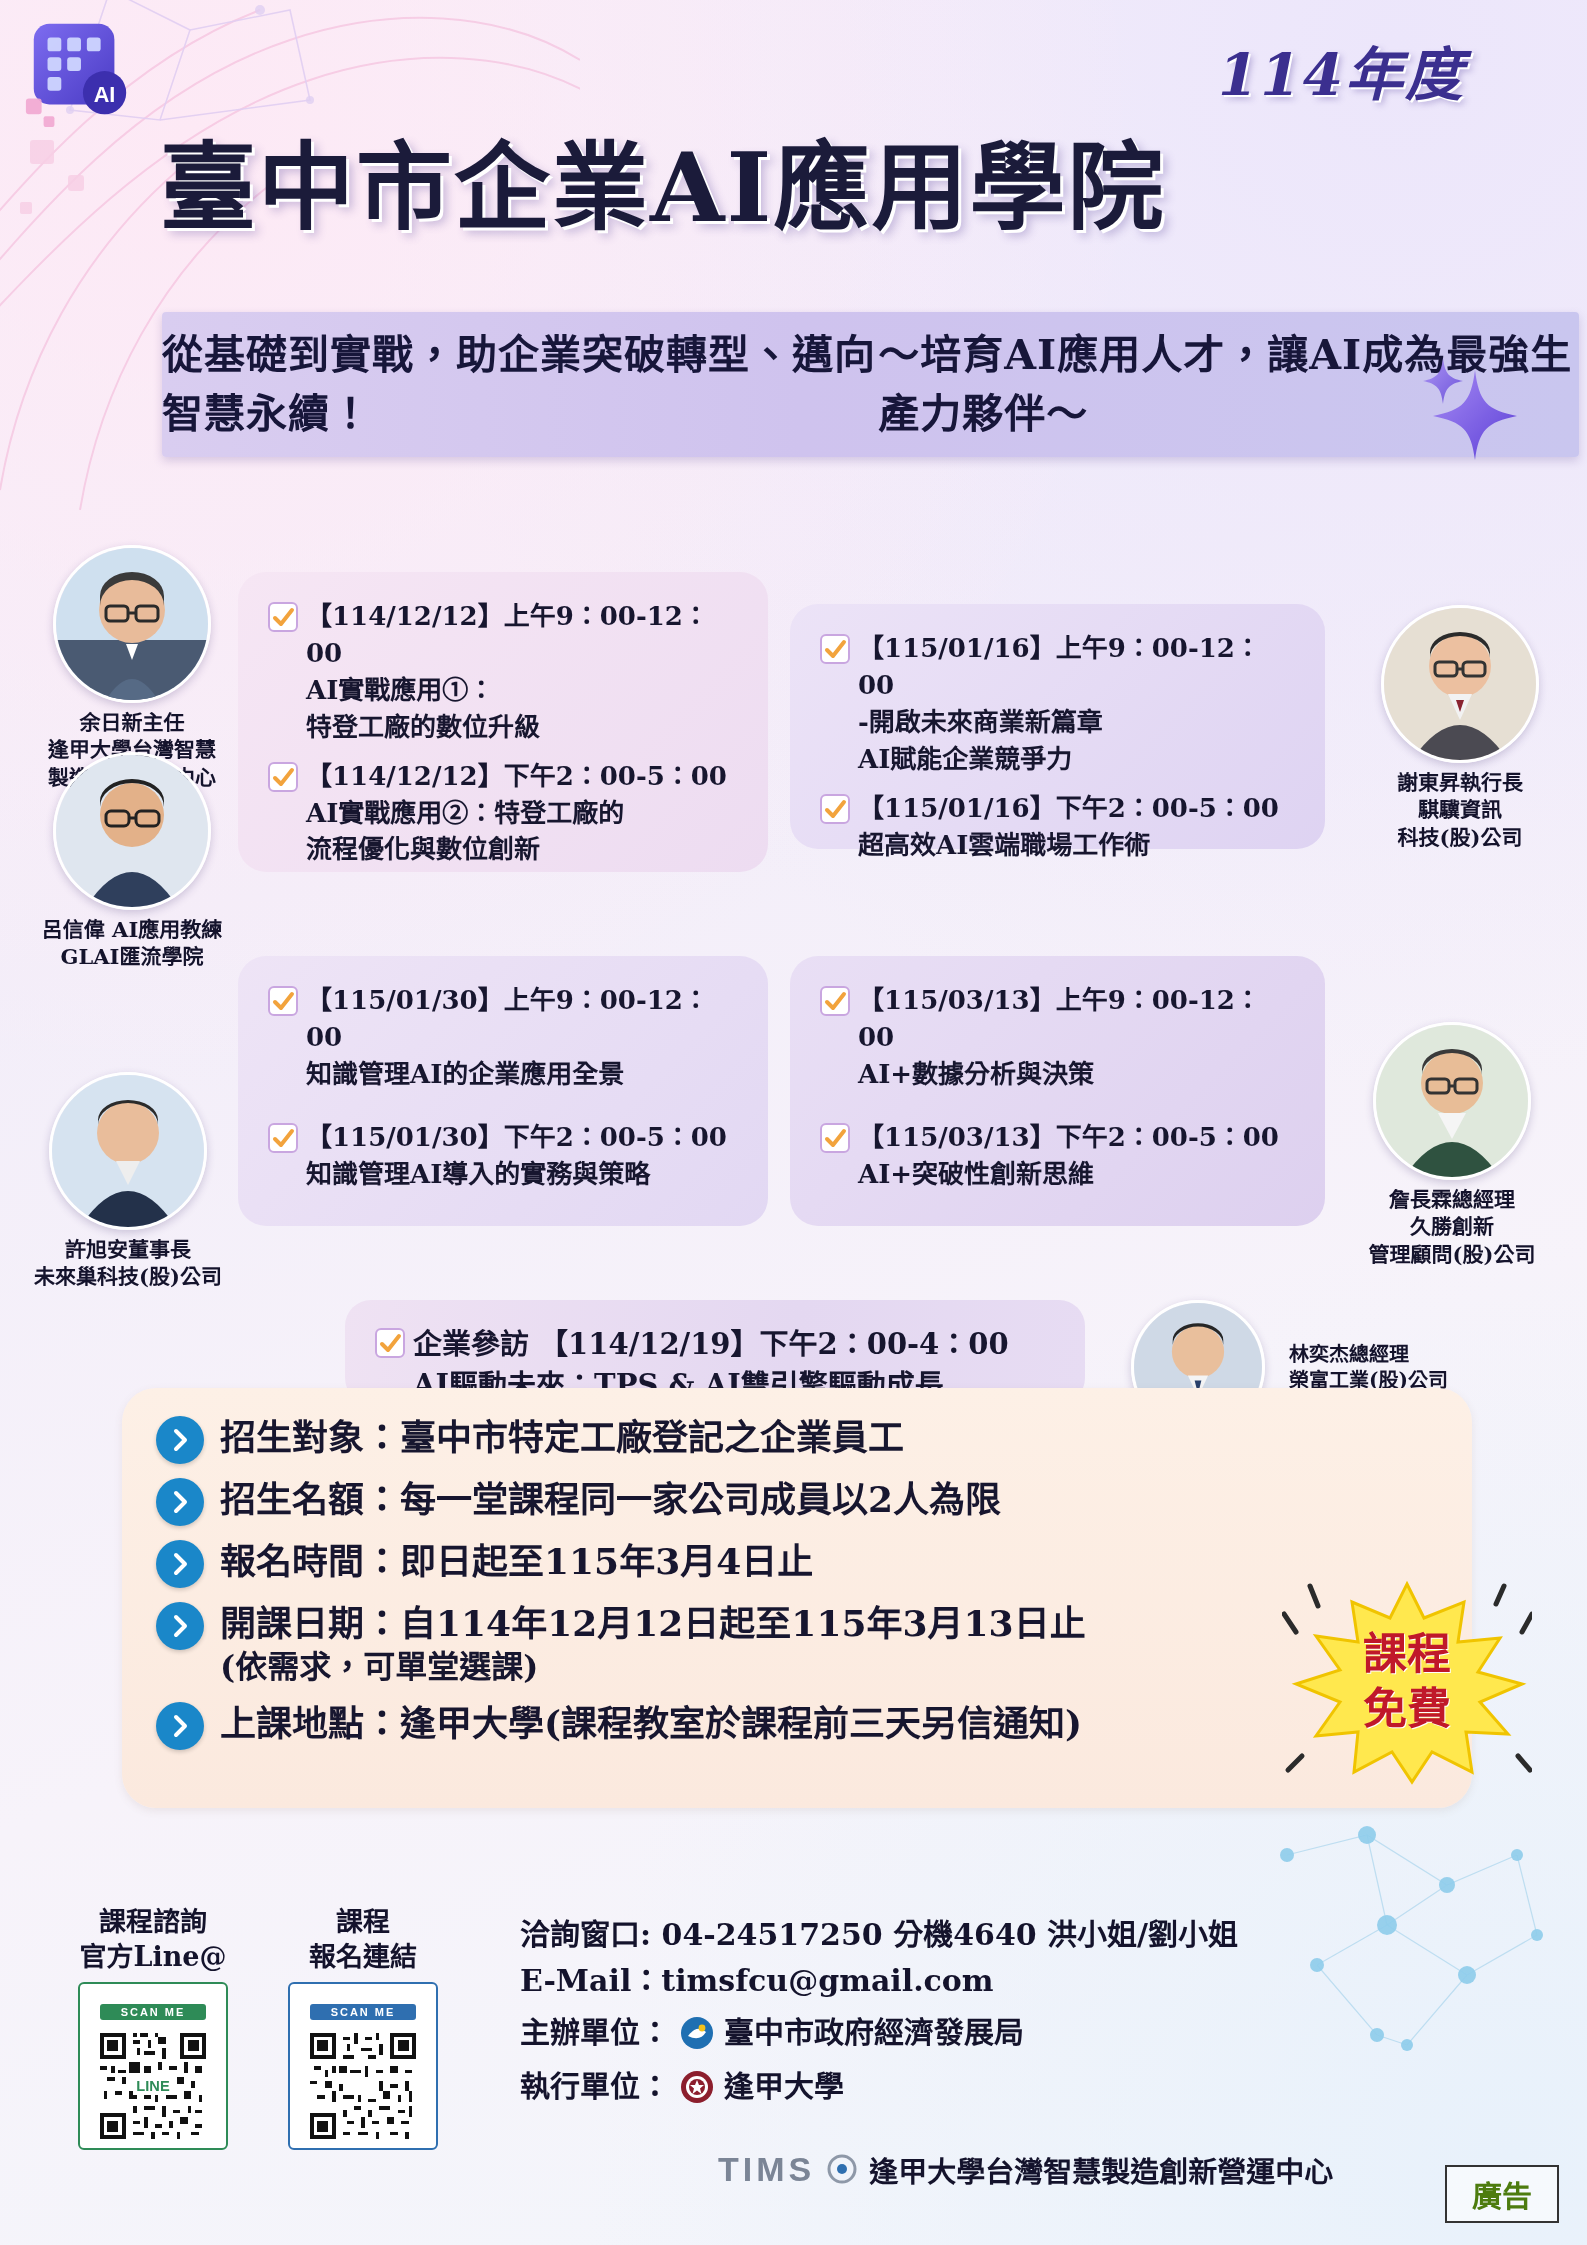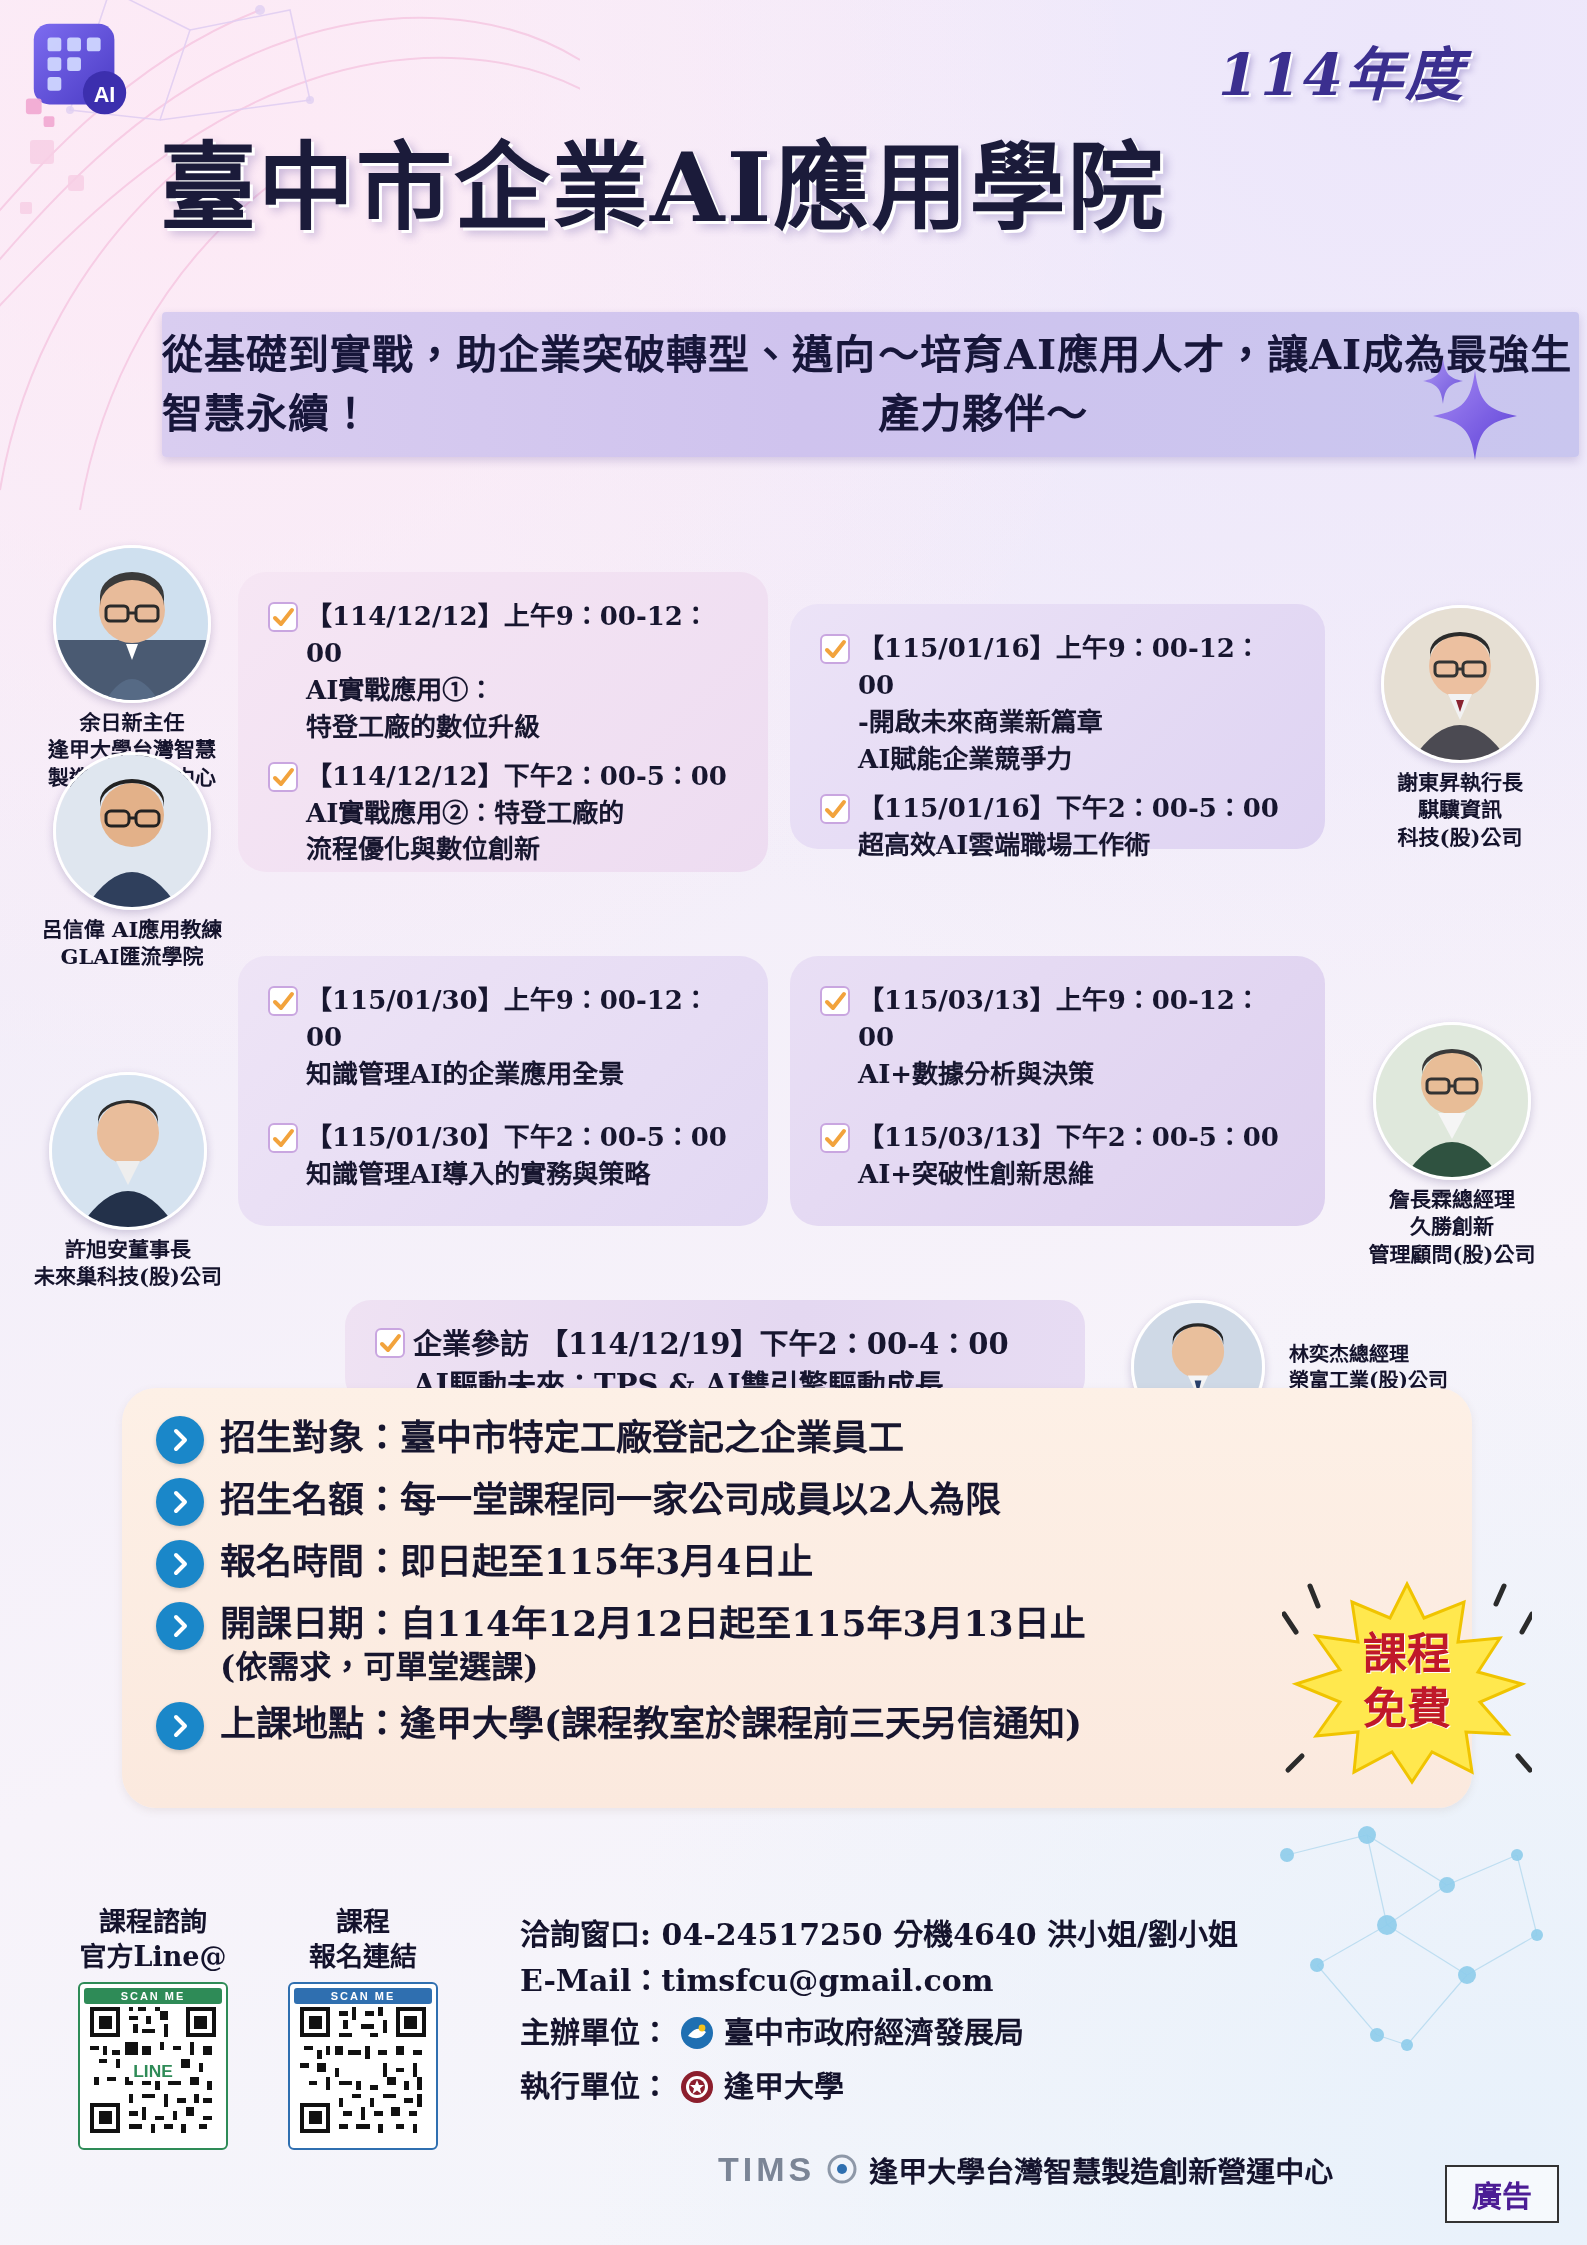--- a/index.html
+++ b/index.html
@@ -143,21 +143,21 @@
   
   .qrblock{position:absolute;text-align:center;}
   .qr1{left:58px;top:1905px;width:190px;}
   .qr2{left:268px;top:1905px;width:190px;}
   .qrtitle{
     font-family:"DejaVu Serif","Liberation Serif",serif;font-weight:bold;
     font-size:27px;color:#14132c;line-height:1.28;margin-bottom:8px;
   }
   .qrframe{
     width:150px;height:168px;margin:0 auto;background:#fff;
-    border:2px solid #4a5a78;border-radius:6px;padding:4px;box-sizing:border-box;
+    border:2px solid #4a5a78;border-radius:6px;padding:20px;box-sizing:border-box;
   }
   .qrframe.green{border-color:#2e8b57;}
   .qrframe.blue{border-color:#2f6fb0;}
   .scanme{
     font-size:11px;color:#fff;background:#333;border-radius:3px;
     letter-spacing:2px;padding:2px 0;margin-bottom:3px;font-weight:bold;
   }
   .scanme.g{background:#2e8b57;}
   .scanme.b{background:#2f6fb0;}
   .qrimg{width:100%;height:126px;}
@@ -178,21 +178,21 @@
     font-family:"Liberation Sans",sans-serif;
   }
   .tims .ctr{
     font-family:"DejaVu Serif","Liberation Serif",serif;font-weight:bold;
     font-size:29px;color:#14132c;
   }
   .adbox{
     position:absolute;right:28px;bottom:22px;width:110px;height:54px;
     border:2px solid #333;display:flex;align-items:center;justify-content:center;
     font-family:"DejaVu Serif","Liberation Serif",serif;font-weight:bold;
-    font-size:30px;color:#4c1d95;background:rgba(255,255,255,.6);
+    font-size:30px;color:#4d7c0f;background:rgba(255,255,255,.6);
   }
 </style>
 </head>
 <body>
 
 <svg class="bgdeco swirl" viewBox="0 0 620 540">
   <g fill="none" stroke="#f0a8cf" stroke-width="2" opacity=".8">
     <path d="M-20,360 C80,240 180,120 330,70 C430,36 540,40 620,90"></path>
     <path d="M-20,400 C90,280 200,160 350,110 C450,76 560,80 640,130"></path>
     <path d="M-10,300 C70,200 170,90 300,40"></path>

